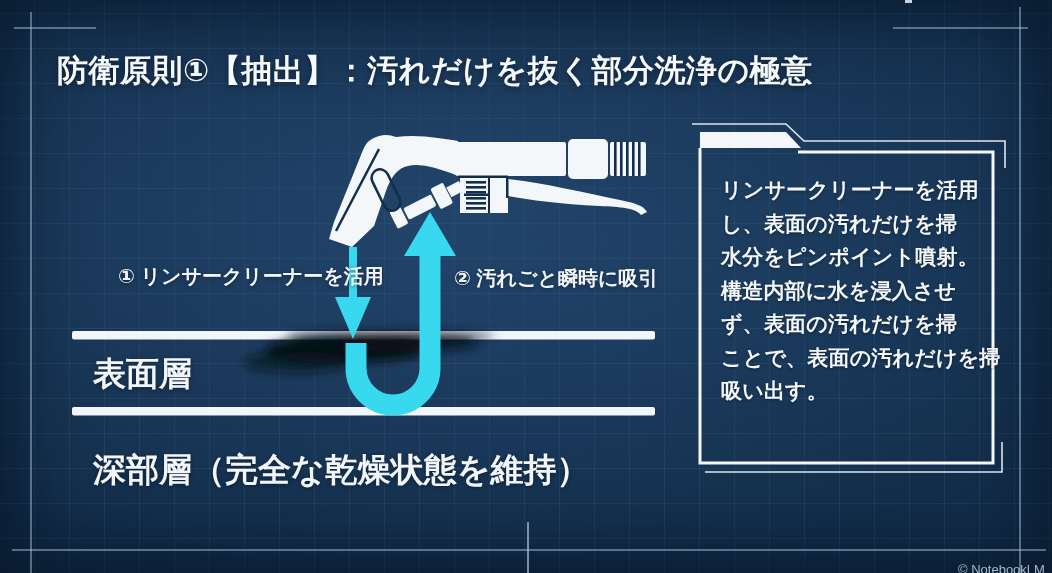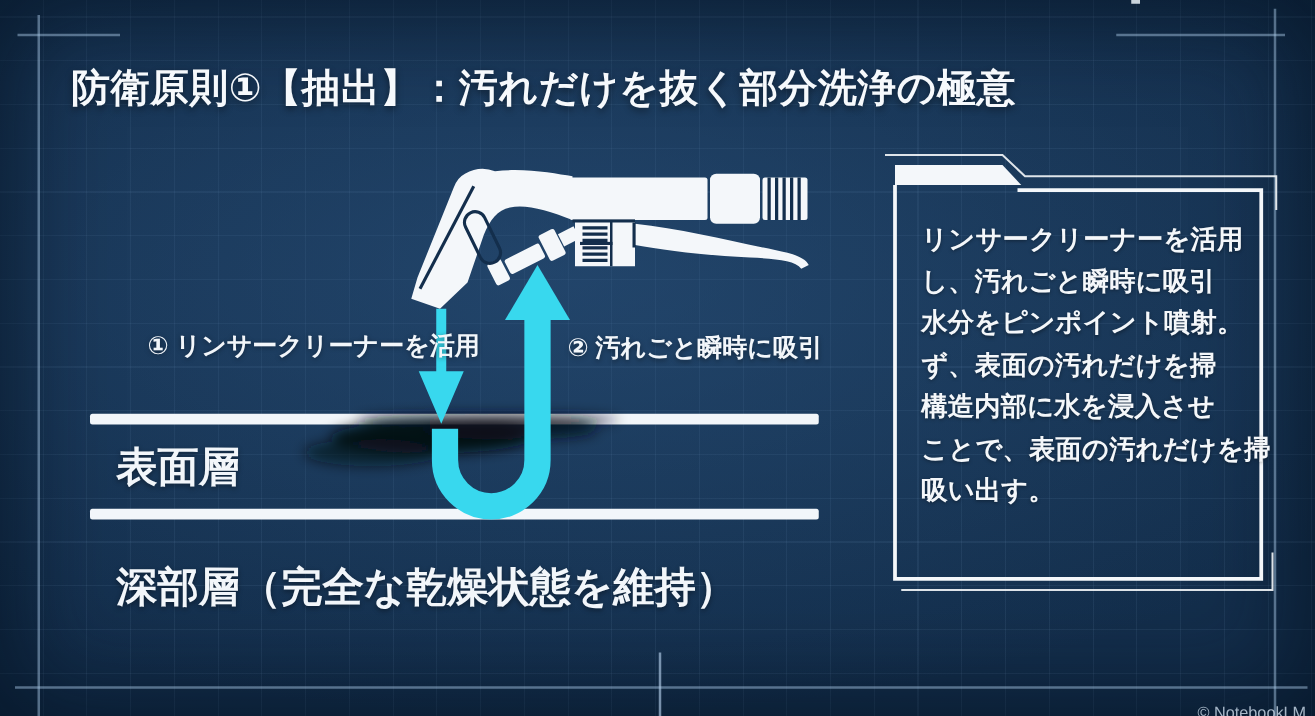--- a/index.html
+++ b/index.html
@@ -17,21 +17,21 @@
   .bp-line.bright{background:rgba(178,205,232,0.65);}
   .title{
     position:absolute;left:57px;top:50px;width:860px;
     font-size:31px;font-weight:800;color:#f6f9fc;letter-spacing:0.5px;
     text-shadow:0 2px 6px rgba(0,0,0,0.45);white-space:nowrap;
   }
   .dlabel{position:absolute;color:#f2f6fa;font-weight:700;font-size:20px;white-space:nowrap;
     text-shadow:0 1px 4px rgba(0,0,0,0.4);}
   .layer-label{font-size:33px;font-weight:800;}
   .diagram-svg{position:absolute;left:0;top:0;}
-  .info-box{position:absolute;left:704px;top:118px;width:334px;height:362px;}
+  .info-box{position:absolute;left:688px;top:118px;width:334px;height:362px;font-family:Liberation Mono, monospace;}
   .info-frame{position:absolute;left:0;top:0;}
   .info-text{position:absolute;left:33px;top:57px;width:280px;color:#f4f7fa;
     font-size:21px;font-weight:700;line-height:33.5px;letter-spacing:0.2px;
     text-shadow:0 1px 3px rgba(0,0,0,0.4);}
   .watermark{position:absolute;left:958px;top:562px;font-size:13px;color:rgba(205,220,235,0.8);
     white-space:nowrap;}
   .top-dash{position:absolute;left:905px;top:0;width:7px;height:3px;background:rgba(235,242,248,0.85);}
 </style>
 </head>
 <body>
@@ -129,24 +129,24 @@
 
   <div class="info-box">
     <svg class="info-frame" width="334" height="362" viewBox="0 0 334 362">
       <polygon points="12,14 98,14 113,30 12,30" fill="#f4f7fa"></polygon>
       <path d="M 4,6 H 98 L 116,23 H 317 V 50" fill="none" stroke="#f4f7fa" stroke-width="1.6" opacity="0.9"></path>
       <path d="M 17,354 H 314 V 324" fill="none" stroke="#f4f7fa" stroke-width="1.6" opacity="0.9"></path>
       <path d="M 110,34 H 305 V 345 H 12 V 30" fill="none" stroke="#f4f7fa" stroke-width="3"></path>
     </svg>
     <div class="info-text">
       <div>リンサークリーナーを活用</div>
-      <div>し、汚れごと瞬時に吸引</div>
+      <div>し、表面の汚れだけを掃</div>
       <div>水分をピンポイント噴射。</div>
+      <div>構造内部に水を浸入させ</div>
       <div>ず、表面の汚れだけを掃</div>
-      <div>構造内部に水を浸入させ</div>
       <div>ことで、表面の汚れだけを掃</div>
       <div>吸い出す。</div>
     </div>
   </div>
 
   <div class="watermark">© NotebookLM</div>
 
 </div>
 
 </body></html>

